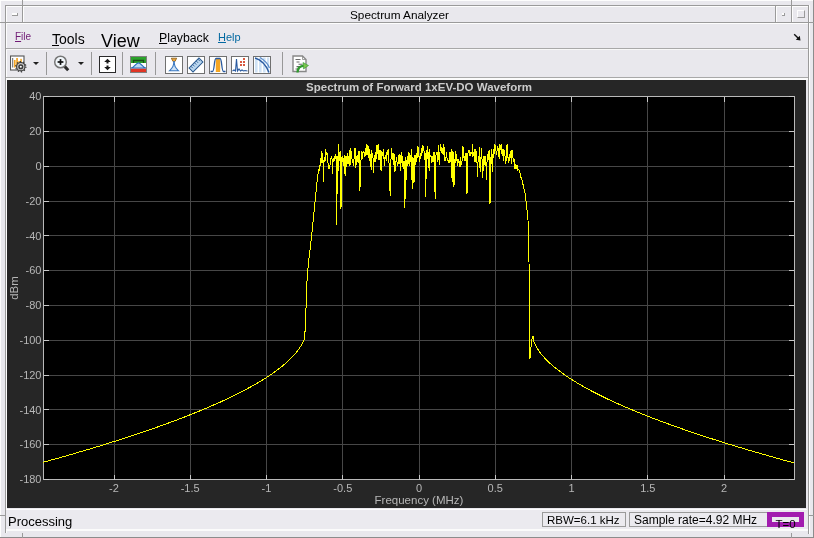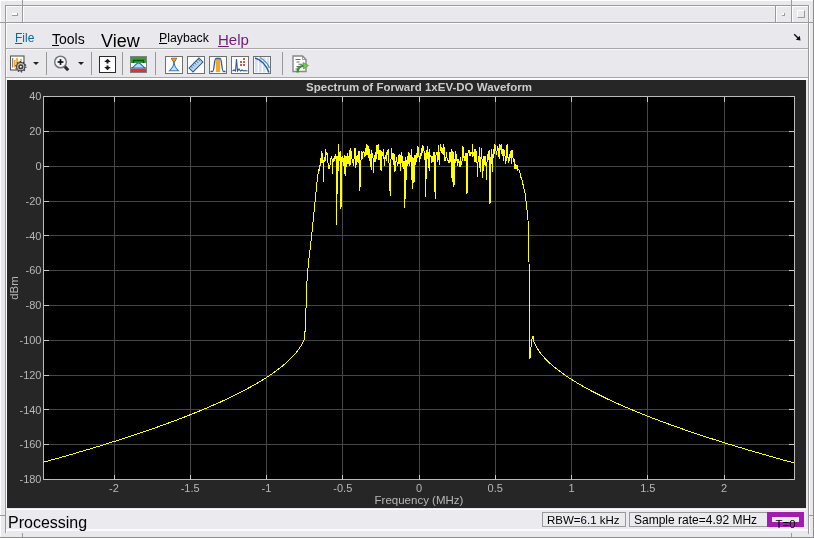--- a/index.html
+++ b/index.html
@@ -31,32 +31,33 @@
 <div class="dk" style="left:809px;top:515px;width:5px;height:1px"></div>
 
 <div class="dk" style="left:6px;top:22px;width:802px;height:1px"></div>
 <div class="lt" style="left:6px;top:23px;width:802px;height:1px"></div>
 <div class="dk" style="left:22px;top:6px;width:1px;height:16px"></div>
 <div class="lt" style="left:23px;top:6px;width:1px;height:16px"></div>
 <div class="dk" style="left:775px;top:6px;width:1px;height:16px"></div>
 <div class="lt" style="left:776px;top:6px;width:1px;height:16px"></div>
 <div class="dk" style="left:791px;top:6px;width:1px;height:16px"></div>
 <div class="lt" style="left:792px;top:6px;width:1px;height:16px"></div>
+<div style="position:absolute;left:24px;top:7.5px;width:751px;height:15px;text-align:center;font-size:11.8px;color:#000">Spectrum Analyzer</div>
 
 <div style="position:absolute;left:11.5px;top:13px;width:5.5px;height:2px;background:#fdfdfd;border-right:1.5px solid #9a9a9a;border-bottom:1.5px solid #9a9a9a"></div>
 
 <div style="position:absolute;left:782px;top:12.5px;width:2px;height:2px;background:#fdfdfd;border-right:1.5px solid #9a9a9a;border-bottom:1.5px solid #9a9a9a"></div>
 
 <div style="position:absolute;left:796.5px;top:10px;width:6px;height:6px;border-top:1.5px solid #fdfdfd;border-left:1.5px solid #fdfdfd;border-right:1.5px solid #9a9a9a;border-bottom:1.5px solid #9a9a9a"></div>
 
-<div style="position:absolute;left:15px;top:31px;font-size:12px;color:#0369a1;white-space:nowrap"><u>F</u>ile</div>
+<div style="position:absolute;left:15px;top:31px;font-size:10px;color:#701a75;white-space:nowrap"><u>F</u>ile</div>
 <div style="position:absolute;left:52px;top:31px;font-size:14px;color:#000;white-space:nowrap"><u>T</u>ools</div>
 <div style="position:absolute;left:101px;top:31px;font-size:18px;color:#000;white-space:nowrap"><u>V</u>iew</div>
 <div style="position:absolute;left:159px;top:31px;font-size:12.3px;color:#000;white-space:nowrap"><u>P</u>layback</div>
-<div style="position:absolute;left:218px;top:31px;font-size:15px;color:#701a75;white-space:nowrap"><u>H</u>elp</div>
+<div style="position:absolute;left:218px;top:31px;font-size:11px;color:#0369a1;white-space:nowrap"><u>H</u>elp</div>
 <svg style="position:absolute;left:793px;top:33px" width="10" height="10" viewBox="0 0 10 10">
       <path d="M1.2 1.2 L5.8 5.8" stroke="#111" stroke-width="1.4"></path>
       <path d="M7.5 7.5 L6.8 2.8 L2.8 6.8 Z" fill="#111"></path>
     </svg>
 
 <div style="position:absolute;left:6px;top:48px;width:802px;height:1px;background:#a8a8a8"></div>
 <div style="position:absolute;left:6px;top:49px;width:802px;height:1px;background:#f8f8f8"></div>
 <div style="position:absolute;left:6px;top:77px;width:802px;height:1px;background:#a8a8a8"></div>
 <div style="position:absolute;left:6px;top:78px;width:802px;height:2px;background:#fbfbfb"></div>
 
@@ -222,16 +223,16 @@
       <text x="495.2" y="491.5" text-anchor="middle" font-size="11" fill="#b7b7b7">0.5</text>
       <text x="571.5" y="491.5" text-anchor="middle" font-size="11" fill="#b7b7b7">1</text>
       <text x="647.8" y="491.5" text-anchor="middle" font-size="11" fill="#b7b7b7">1.5</text>
       <text x="724.0" y="491.5" text-anchor="middle" font-size="11" fill="#b7b7b7">2</text>
 <text x="419" y="503.5" text-anchor="middle" font-size="11.5" fill="#b7b7b7">Frequency (MHz)</text>
 <text x="18" y="288" text-anchor="middle" font-size="11.5" fill="#b7b7b7" transform="rotate(-90 18 288)">dBm</text>
 </svg>
 
 <div style="position:absolute;left:6px;top:509px;width:801px;height:20px;background:#ebeaef;border-top:1px solid #fdfdfd"></div>
     <div style="position:absolute;left:6px;top:529px;width:802px;height:2px;background:#fbfbfb"></div>
-    <div style="position:absolute;left:8px;top:514px;font-size:16px;color:#000">Processing</div>
+    <div style="position:absolute;left:8px;top:514px;font-size:13px;color:#000">Processing</div>
     <div style="position:absolute;left:542px;top:511.5px;width:84px;height:15px;border:1px solid #9a9a9a;background:#ebeaef;font-size:11.5px;color:#000;line-height:15px;padding-left:4px;box-sizing:border-box;white-space:nowrap">RBW=6.1 kHz</div>
     <div style="position:absolute;left:629px;top:511.5px;width:144px;height:15px;border:1px solid #9a9a9a;background:#ebeaef;font-size:12px;color:#000;line-height:15px;padding-left:4px;box-sizing:border-box;white-space:nowrap">Sample rate=4.92 MHz</div>
     <div style="position:absolute;left:766.5px;top:511.5px;width:37.5px;height:15px;border:5px solid #a21caf;background:#ebeaef;font-size:11.5px;color:#000;line-height:15px;padding-left:4px;box-sizing:border-box;white-space:nowrap">T=0</div>
 </div>
 </body></html>

